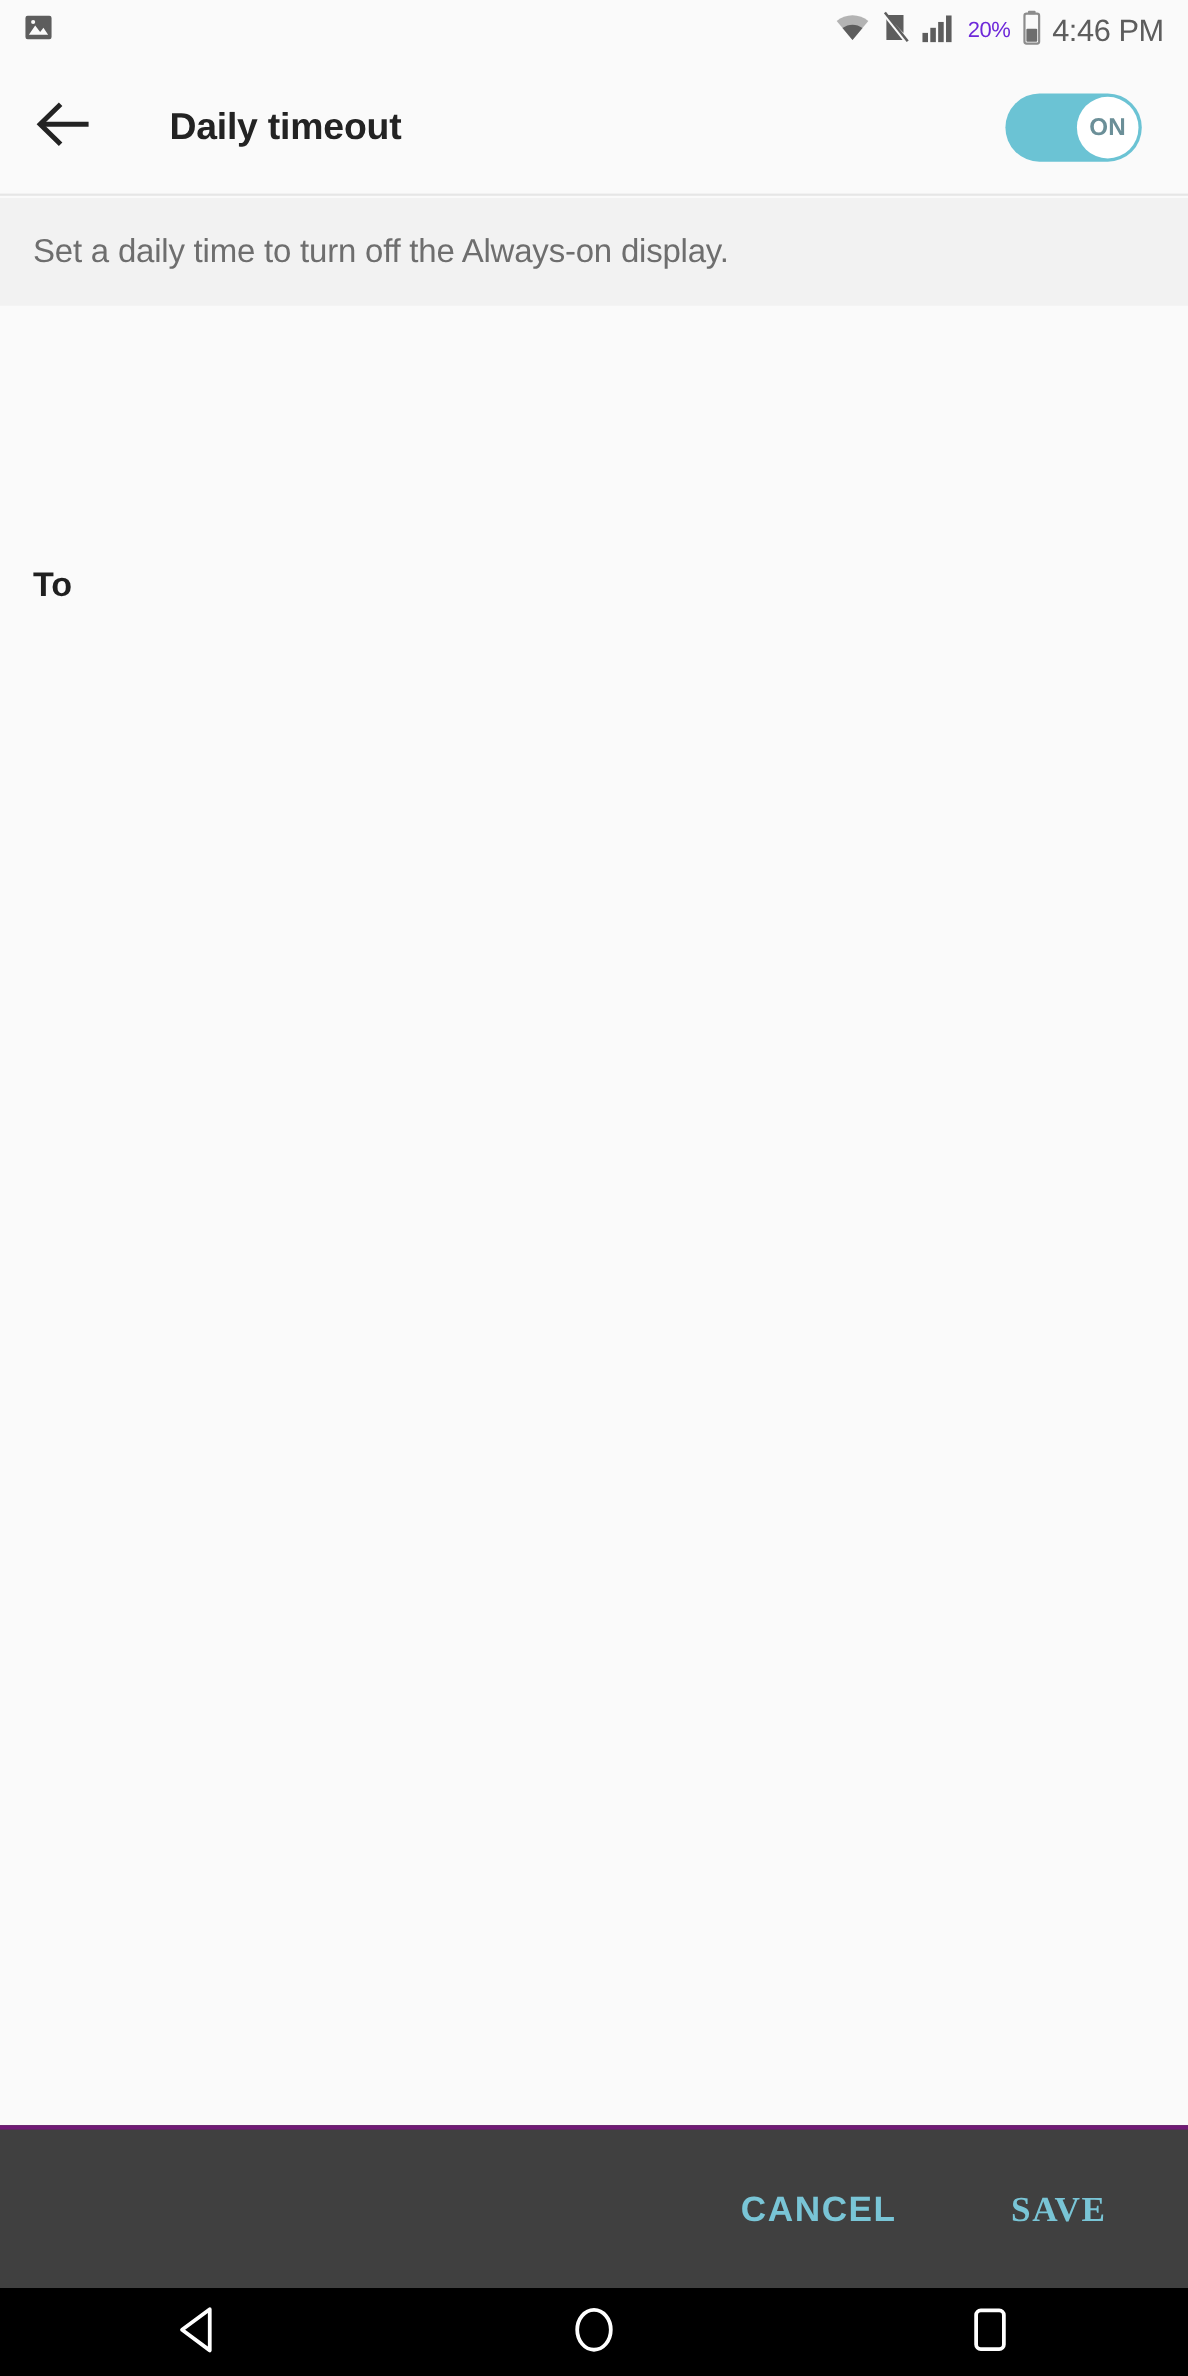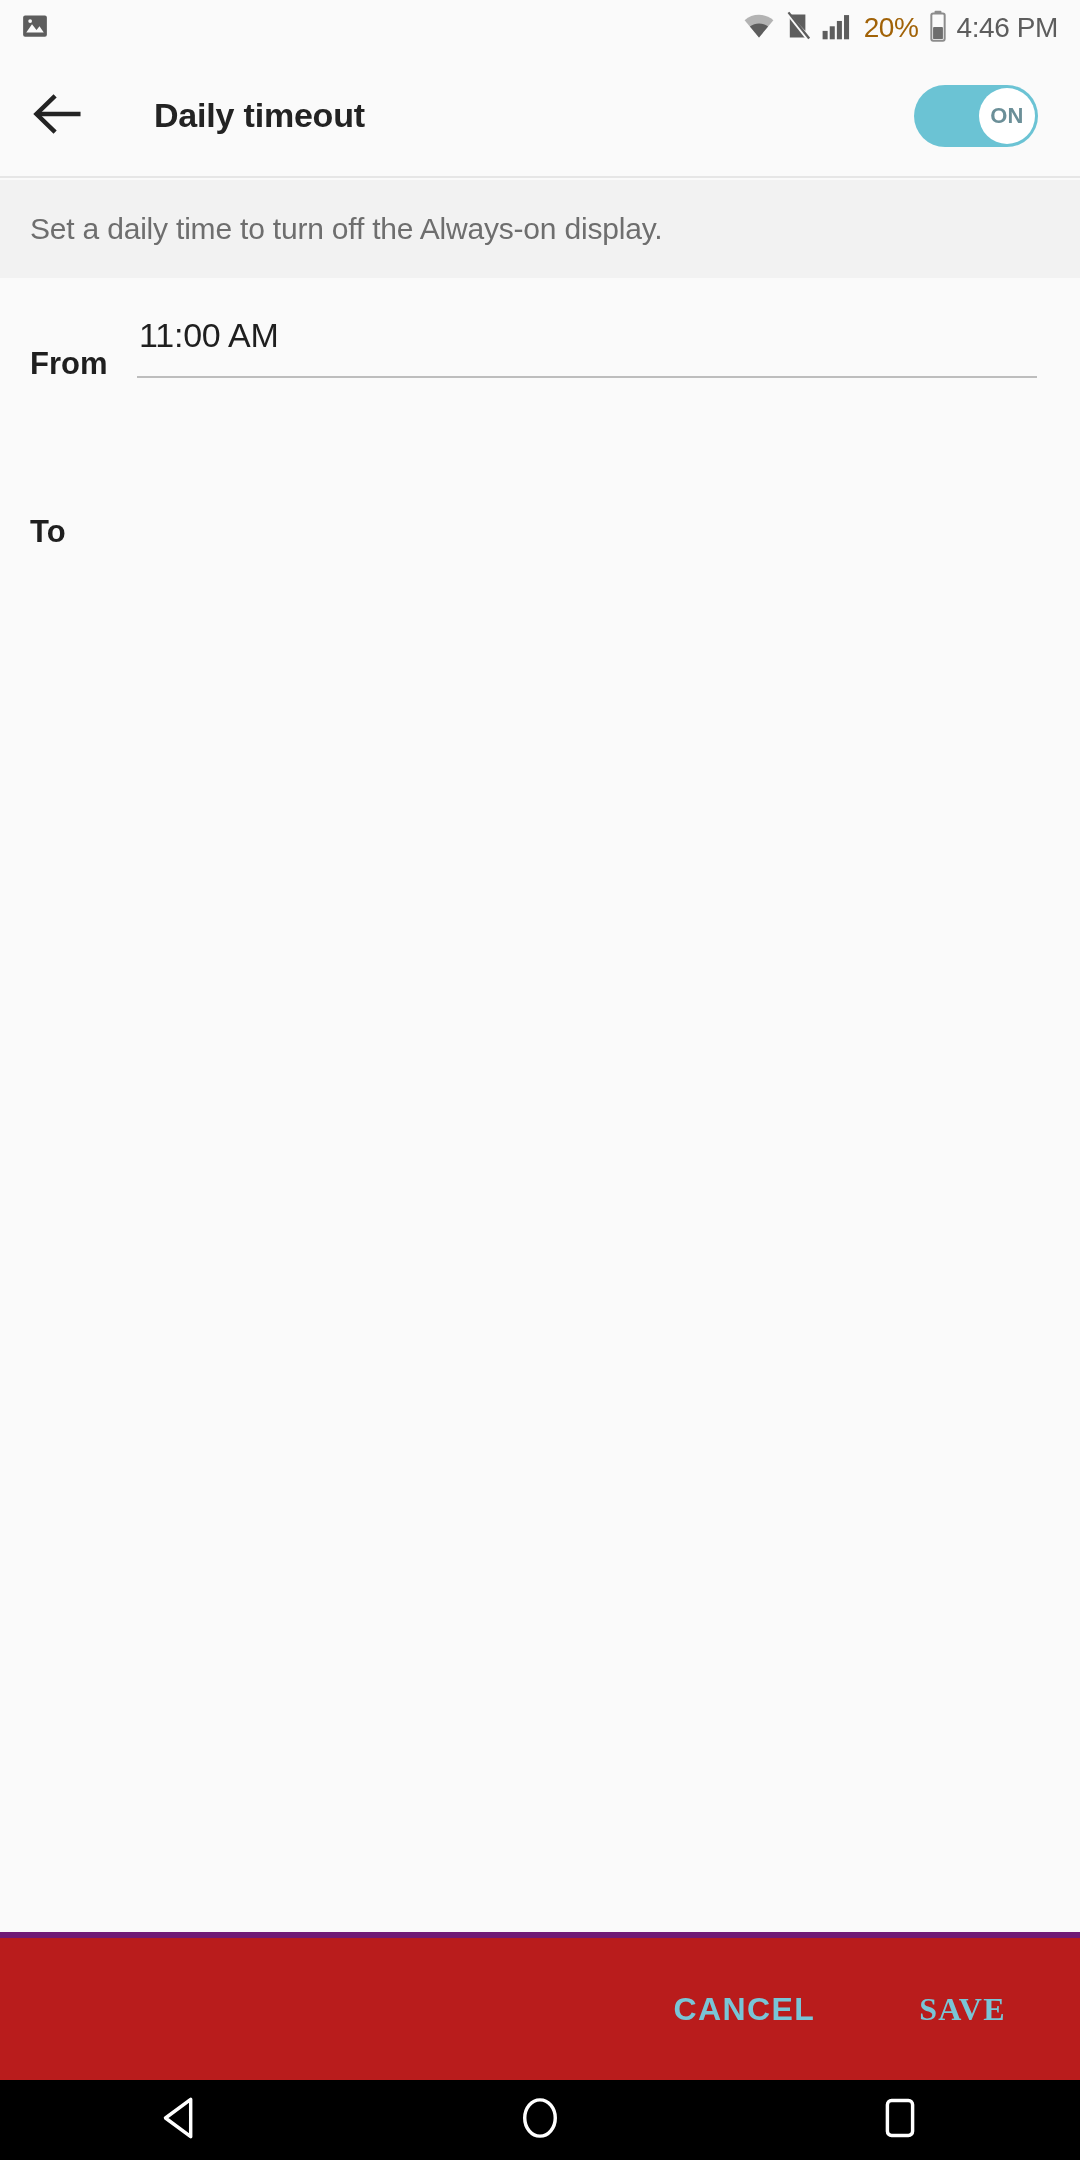--- a/index.html
+++ b/index.html
@@ -26,21 +26,21 @@
     display:flex; align-items:center;
     padding-left:20px; gap:10px;
   }
   #status-right {
     margin-left:auto;
     display:flex; align-items:center;
     padding-right:22px; gap:9px;
   }
   .sb-glyph { display:block; }
   #status-battery-pct {
-    font-size:28px; color:#a16207;
+    font-size:20px; color:#6d28d9;
     letter-spacing:-0.4px;
     line-height:1;
     font-family:"Liberation Sans", sans-serif;
   }
   #status-clock {
     font-size:28px; color:#5d5d5d;
     letter-spacing:-0.4px;
     line-height:1;
     font-family:"Liberation Sans", sans-serif;
   }
@@ -138,22 +138,22 @@
     font-size:34px;
     color:#1f1f1f;
     letter-spacing:-0.2px;
     line-height:1.05;
   }
 
   
   #bottom-bar {
     position:absolute; top:1932px; left:0;
     width:1080px; height:148px;
-    background:#b91c1c;
-    border-top:6px solid #701a75;
+    background:#404040;
+    border-top:4px solid #701a75;
     display:flex; align-items:center; justify-content:flex-end;
   }
   .bottom-btn {
     font-size:32px;
     font-weight:bold;
     letter-spacing:1.4px;
     color:#79c5d6;
     background:none; border:none;
     padding:22px 26px;
     font-family:"Liberation Sans", sans-serif;
@@ -252,26 +252,20 @@
       </div>
     </div>
   </div>
 
   <div id="description-band">
     <div id="description-text">Set a daily time to turn off the Always-on display.</div>
   </div>
 
   <div id="form-body">
 
-    <div class="time-row" id="row-from">
-      <div class="time-label">From</div>
-      <div class="time-field">
-        <div class="time-value">11:00 AM</div>
-      </div>
-    </div>
 
     <div class="time-row" id="row-to">
       <div class="time-label">To</div>
     </div>
 
   </div>
 
   <div id="bottom-bar">
     <button class="bottom-btn" id="cancel-button">CANCEL</button>
     <button class="bottom-btn" id="save-button">SAVE</button>

